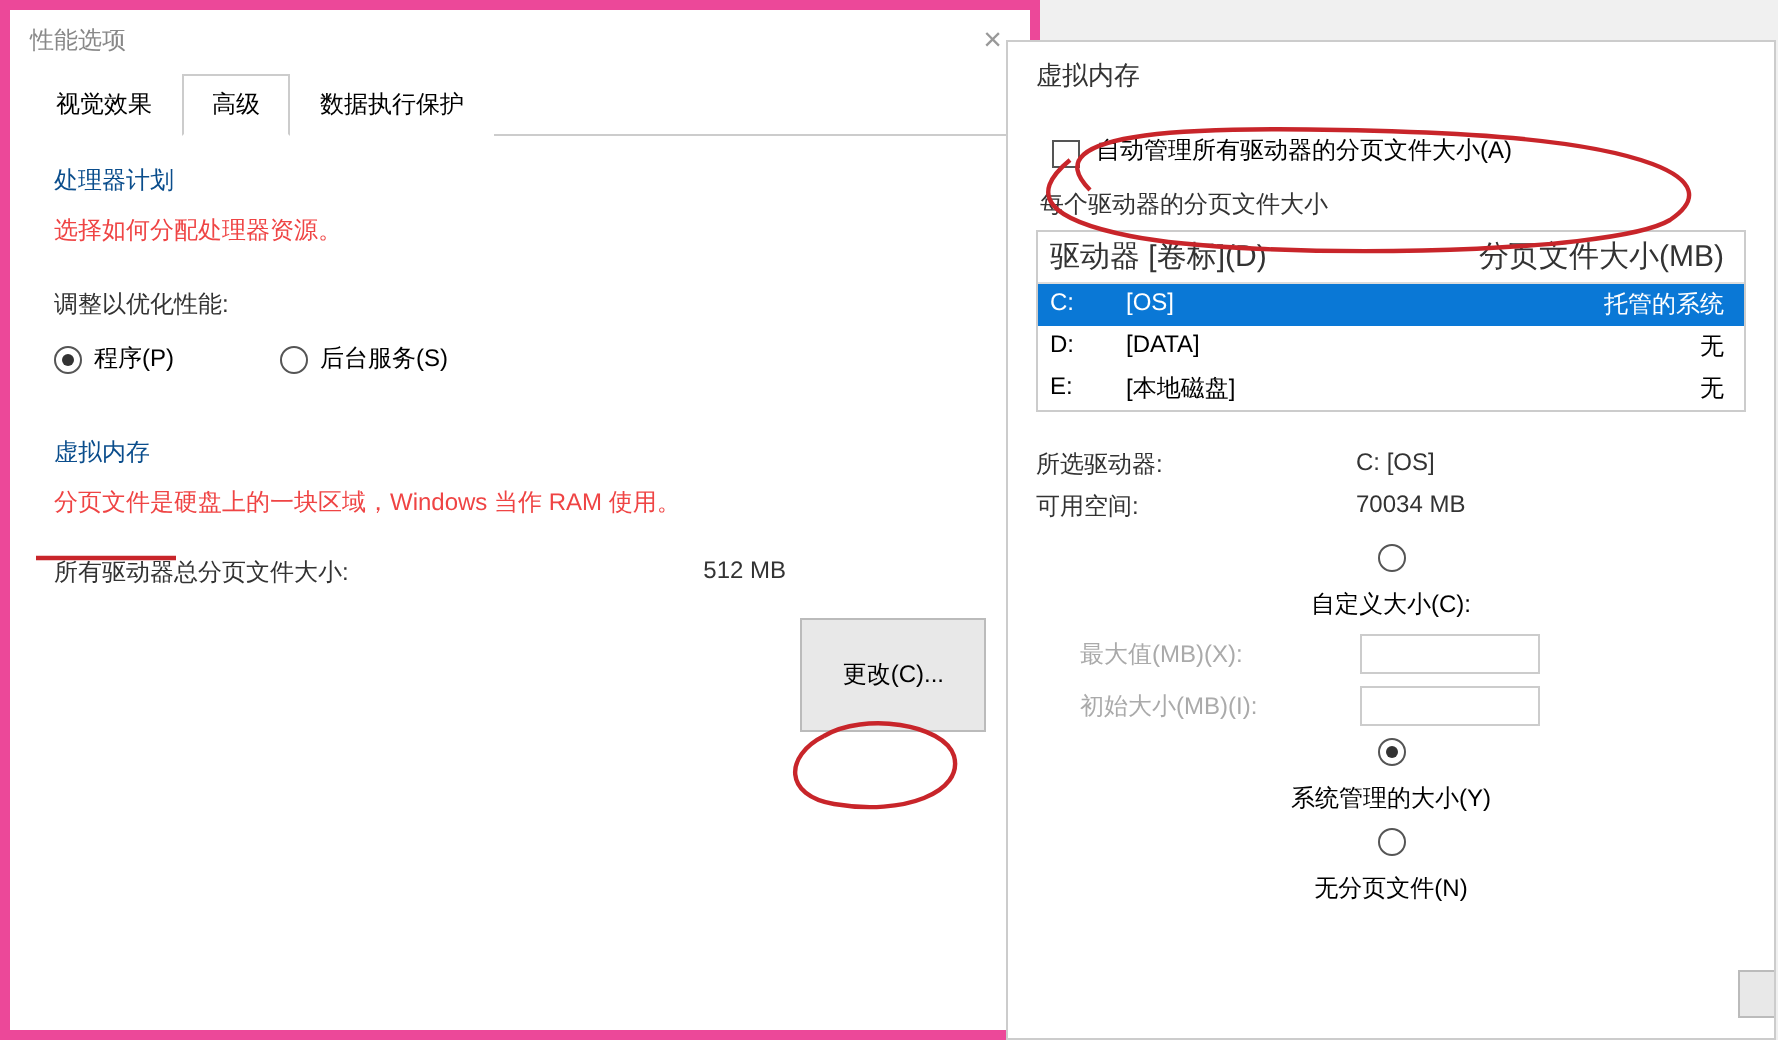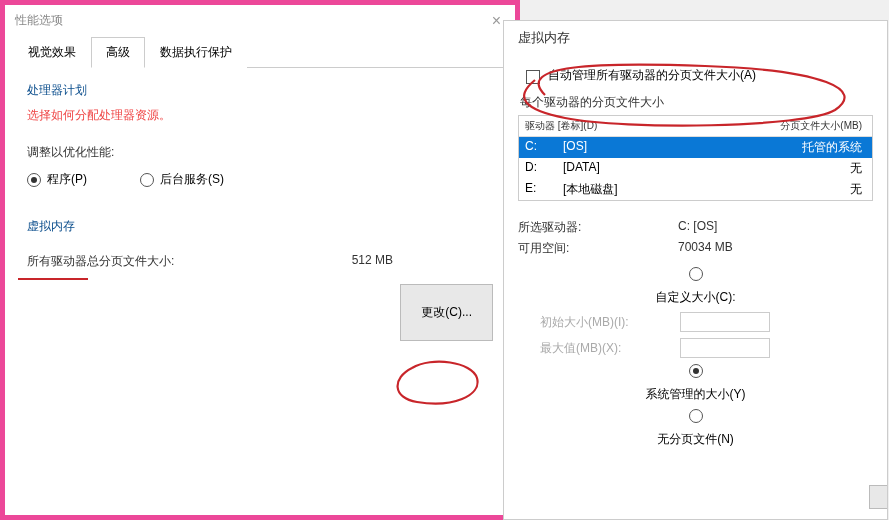--- a/index.html
+++ b/index.html
@@ -33,21 +33,21 @@
   .right-title { padding: 8px 14px; color: #333; font-size: 13px; }
   .right-body { padding: 6px 14px; }
   
   .checkbox-row { display: flex; align-items: flex-end; gap: 8px; margin: 6px 0 10px 8px; }
   .checkbox { width: 14px; height: 14px; border: 1px solid #555; display: inline-block; background: #fff; }
   
   .sub-label { color: #333; margin: 6px 0 4px 2px; }
   
   .drive-table { width: 100%; border: 1px solid #ccc; }
   .drive-head { display: flex; background: #fff; border-bottom: 1px solid #ddd; }
-  .drive-head > div { padding: 3px 6px; font-size: 10px; color: #333; }
+  .drive-head > div { padding: 3px 6px; font-size: 15px; color: #333; }
   .col-drive { width: 200px; }
   .col-page { flex: 1; text-align: right; padding-right: 10px !important; }
   .drive-row { display: flex; }
   .drive-row > div { padding: 2px 6px; font-size: 12px; }
   .drive-row .dc1 { width: 38px; }
   .drive-row .dc2 { width: 160px; }
   .drive-row .dc3 { flex: 1; text-align: right; padding-right: 10px; }
   .drive-row.selected { background: #0a78d6; color: #fff; }
   
   .info-grid { margin-top: 18px; }
@@ -91,20 +91,21 @@
         <span class="radio-dot checked"></span>
         <span>程序(P)</span>
       </label>
       <label class="radio-opt">
         <span class="radio-dot"></span>
         <span>后台服务(S)</span>
       </label>
     </div>
 
     <div class="group-title" style="margin-top:6px;">虚拟内存</div>
+    <div class="group-desc">分页文件是硬盘上的一块区域，Windows 当作 RAM 使用。</div>
     <div class="vm-row">
       <span class="vm-label">所有驱动器总分页文件大小:</span>
       <span class="vm-val" style="margin-right:100px;">512 MB</span>
     </div>
     <button class="change-btn">更改(C)...</button>
     <div style="clear:both;"></div>
   </div>
 </div>
 
 <div class="right-window">
@@ -150,25 +151,25 @@
         <span class="info-v">70034 MB</span>
       </div>
     </div>
 
     <div class="size-opts">
       <div class="size-row">
         <span class="radio-dot"></span>
         <span>自定义大小(C):</span>
       </div>
       <div class="size-field">
-        <span class="size-field-label">初始大小(MB)(I):</span>
+        <span class="size-field-label">最大值(MB)(X):</span>
         <input class="size-input" disabled="" style="">
       </div>
       <div class="size-field">
-        <span class="size-field-label">最大值(MB)(X):</span>
+        <span class="size-field-label">初始大小(MB)(I):</span>
         <input class="size-input" disabled="" style="">
       </div>
       <div class="size-row">
         <span class="radio-dot checked"></span>
         <span>系统管理的大小(Y)</span>
       </div>
       <div class="size-row">
         <span class="radio-dot"></span>
         <span>无分页文件(N)</span>
       </div>

